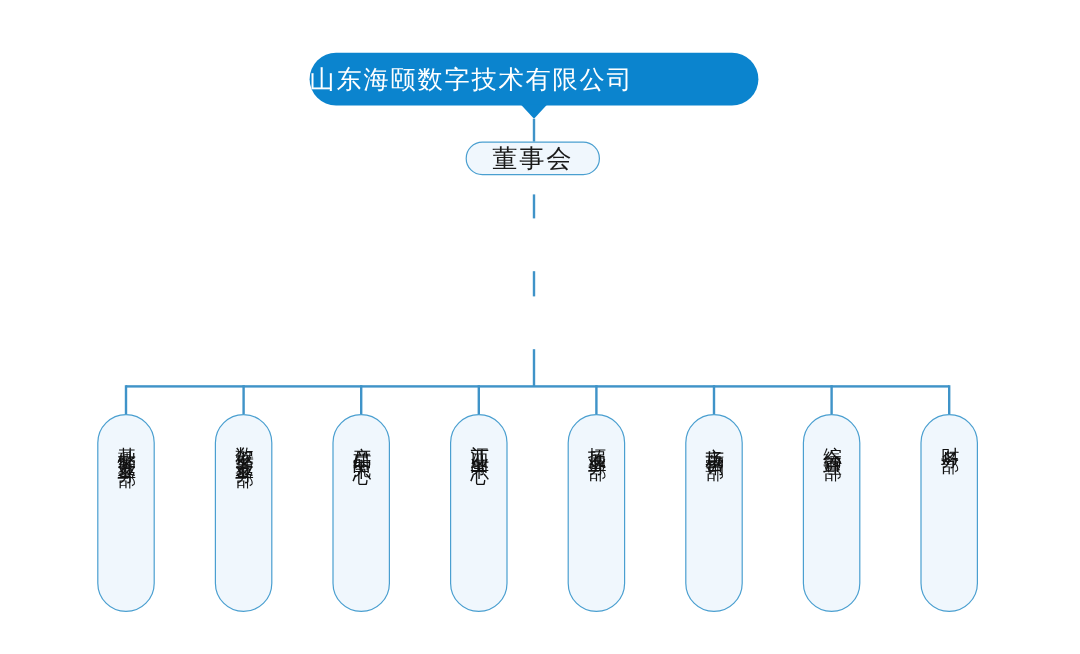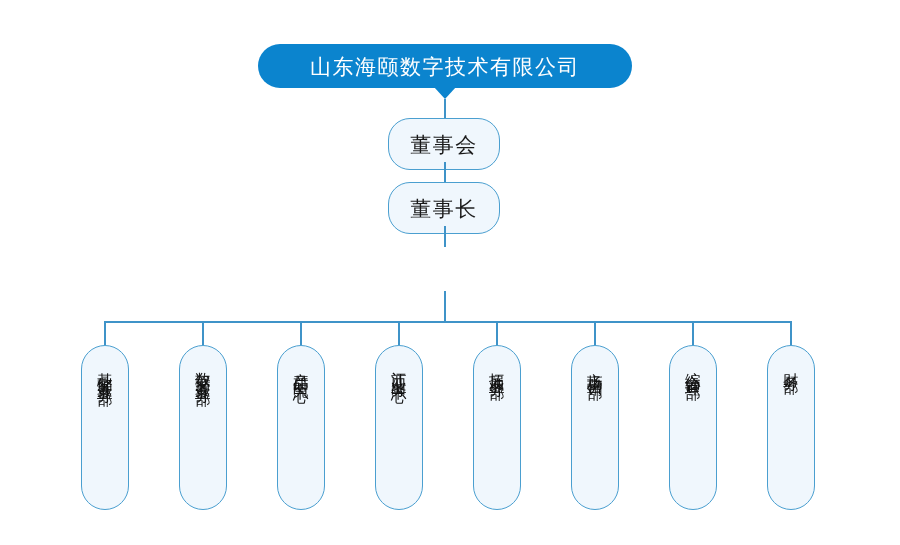--- a/index.html
+++ b/index.html
@@ -25,21 +25,20 @@
   .root-node {
     position: absolute;
     left: 258px;
     top: 44px;
     width: 374px;
     height: 44px;
     background: #0b84ce;
     border-radius: 22px;
     display: flex;
     align-items: center;
-    justify-content: center;
     box-sizing: border-box;
   }
   .root-label {
     color: #ffffff;
     font-size: 21px;
     letter-spacing: 1.5px;
     line-height: 1;
     white-space: nowrap;
   }
   .root-tail {
@@ -58,21 +57,21 @@
     position: absolute;
     background: #f0f7fd;
     border: 1.6px solid #4a9fd0;
     box-sizing: border-box;
     display: flex;
     align-items: center;
     justify-content: center;
   }
   .node-mid {
     width: 112px;
-    height: 52px;
+    height: 28px;
     border-radius: 22px;
     left: 388px;
   }
   .node-mid .node-label {
     font-size: 21px;
     color: #1a1a1a;
     letter-spacing: 1.5px;
     line-height: 1;
     white-space: nowrap;
   }
@@ -132,23 +131,20 @@
   <div class="root-tail"></div>
 
   <div class="conn-v" id="conn-root-board"></div>
 
   <div class="node node-mid" id="node-board">
     <span class="node-label">董事会</span>
   </div>
 
   <div class="conn-v" id="conn-board-chair"></div>
 
-  <div class="node node-mid" id="node-chairman">
-    <span class="node-label">董事长</span>
-  </div>
 
   <div class="conn-v" id="conn-chair-gm"></div>
 
 
   <div class="conn-v" id="conn-gm-bus"></div>
   <div class="conn-h" id="conn-bus-bar"></div>
 
   <div id="departments-layer">
       <div class="conn-v" style="left: 104.2px; top: 321px; height: 24px;"></div>
       <div class="node node-dept" style="left: 81px;">

